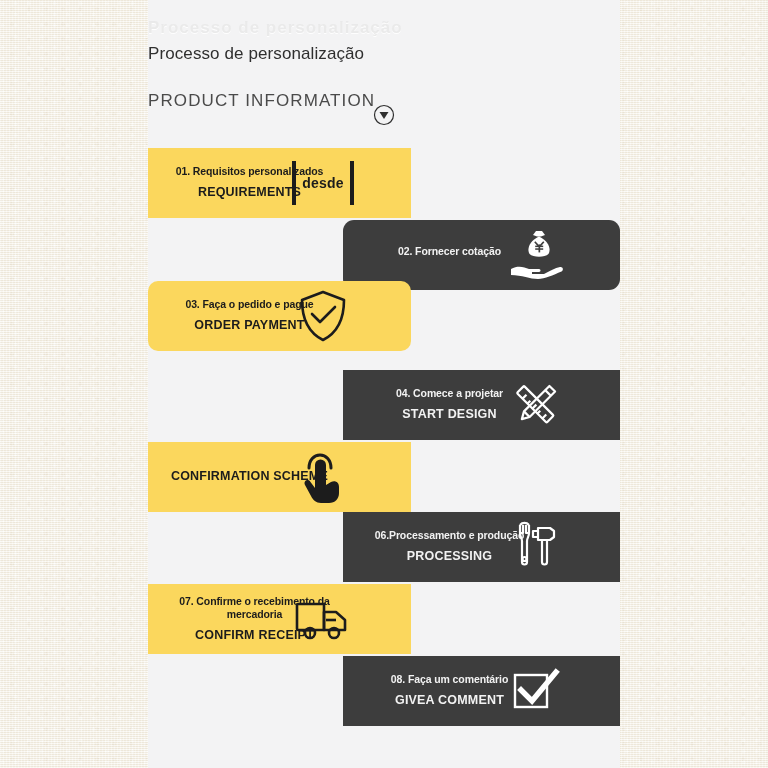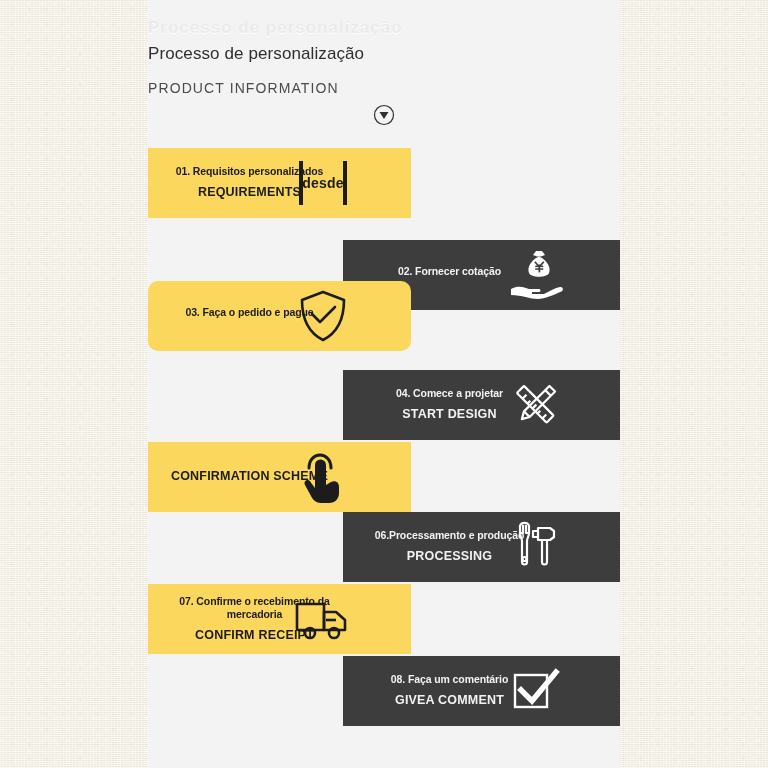--- a/index.html
+++ b/index.html
@@ -67,22 +67,22 @@
     top: 44px;
     font-size: 17px;
     color: #2f2f2f;
     font-weight: 400;
     letter-spacing: 0.1px;
   }
   #sub-title {
     position: absolute;
     left: 0;
     right: 0;
-    top: 80px;
-    font-size: 14px;
+    top: 91px;
+    font-size: 17px;
     color: #4a4a4a;
     letter-spacing: 1.1px;
   }
   #arrow-wrap {
     position: absolute;
     left: 0;
     right: 0;
     top: 104px;
     display: flex;
     justify-content: center;
@@ -142,21 +142,21 @@
     align-items: center;
     justify-content: center;
   }
   .row.left .icon-box  { right: 56px; }
   .row.right .icon-box { right: 52px; }
   .icon-box svg { display: block; }
 
   
   .book-icon {
     position: relative;
-    width: 48px;
+    width: 62px;
     height: 44px;
     display: flex;
     align-items: center;
     justify-content: center;
   }
   .book-icon .spine-l, .book-icon .spine-r {
     position: absolute;
     top: 0;
     width: 4px;
     height: 44px;
@@ -199,21 +199,21 @@
     </div>
     <div class="icon-box">
       <div class="book-icon">
         <span class="spine-l"></span>
         <span class="spine-r"></span>
         <span class="word">desde</span>
       </div>
     </div>
   </div>
 
-  <div class="row right" style="top:240px;">
+  <div class="row right" style="top:220px;border-radius:11px;">
     <div class="row-text">
       <span class="pt">02. Fornecer cotação</span>
     </div>
     <div class="icon-box">
       <svg width="56" height="52" viewBox="0 0 56 52">
         <path d="M25 6 l3 -4 h6 l3 4 -4 1.5 h-4 z" fill="#ffffff"></path>
         <path d="M30.8 7.5 C22 12 19 19 21 24 C23 29 39 29 41 24 C43 19 40 12 31.2 7.5 Z" fill="#ffffff"></path>
         <g fill="#3d3d3d">
           <rect x="27.2" y="16.6" width="8" height="1.5"></rect>
           <rect x="27.2" y="19.3" width="8" height="1.5"></rect>
@@ -222,20 +222,21 @@
           <path d="M35.2 12.2 L31.3 16.4 L32.7 17.4 L36.4 13.2 Z"></path>
         </g>
         <path d="M3 40 C10 36 16 38 21 40 l10 0 c2 0 2 3 0 3 l-7 0 l0 2 l12 0 c6 -3 11 -6 16 -7 c3 -0.5 4 3 1.5 4.5 C45 46 37 50 30 50 C22 50 14 46 3 46 Z" fill="#ffffff"></path>
       </svg>
     </div>
   </div>
 
   <div class="row left" style="top:281px;border-radius:10px;">
     <div class="row-text">
       <span class="pt">03. Faça o pedido e pague</span>
+      <span class="en">ORDER PAYMENT</span>
     </div>
     <div class="icon-box">
       <svg width="48" height="54" viewBox="0 0 48 54">
         <path d="M24 3 L45 11 C45 30 38 44 24 51 C10 44 3 30 3 11 Z" fill="none" stroke="#1c1c1c" stroke-width="2.6" stroke-linejoin="round"></path>
         <path d="M13 25 L21 33 L36 18" fill="none" stroke="#1c1c1c" stroke-width="2.6" stroke-linecap="round" stroke-linejoin="round"></path>
       </svg>
     </div>
   </div>
 
   <div class="row right" style="top:370px;">

